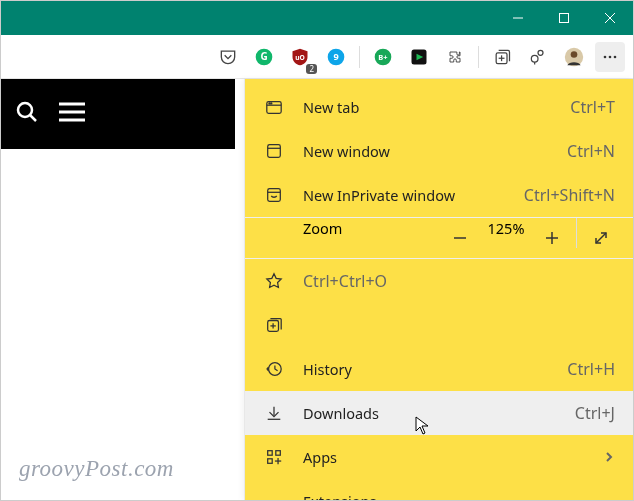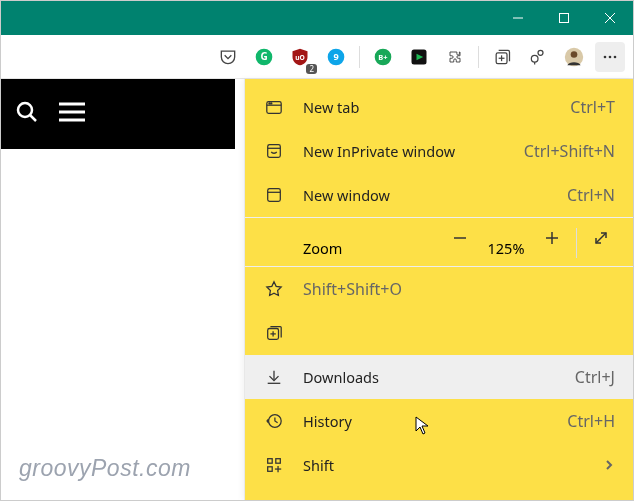--- a/index.html
+++ b/index.html
@@ -16,33 +16,33 @@
   .ext { width: 30px; height: 30px; display: flex; align-items: center; justify-content: center; border-radius: 4px; position: relative; }
   .ext svg { width: 20px; height: 20px; }
   .ext.ellipsis { background: #eee; }
   .divider { width: 1px; height: 22px; background: #ddd; margin: 0 2px; }
   .badge { position: absolute; bottom: -2px; right: -2px; background: #555; color: #fff; font-size: 8px; padding: 0 3px; border-radius: 3px; line-height: 10px; }
 
   
   .page-top { position: absolute; top: 78px; left: 0; width: 234px; height: 70px; background: #000; display: flex; align-items: center; gap: 18px; padding-left: 14px; }
   .page-top svg { stroke: #fff; fill: none; }
 
-  .watermark { position: absolute; left: 18px; bottom: 18px; font-size: 23px; color: #9ca3af; font-style: italic; font-family: Liberation Sans, sans-serif; letter-spacing: 0.5px; }
+  .watermark { position: absolute; left: 18px; bottom: 18px; font-size: 23px; color: #9ca3af; font-style: italic; font-family: Liberation Serif, serif; letter-spacing: 0.5px; }
 
   
   .menu { position: absolute; top: 78px; left: 234px; right: 0; bottom: 0; background: #fde047; border-left: 1px solid #e8e8e8; box-shadow: -2px 0 6px rgba(0,0,0,.05); padding-top: 6px; overflow: hidden; margin-left: 9px; }
   .menu-item { display: flex; align-items: center; height: 44px; padding: 0 18px; font-size: 14.5px; color: #222; }
   .menu-item.hover { background: #efefef; }
   .menu-item .mi-icon { width: 22px; height: 22px; margin-right: 18px; display: flex; align-items: center; justify-content: center; }
   .menu-item .mi-icon svg { width: 18px; height: 18px; stroke: #333; fill: none; stroke-width: 1.4; }
   .menu-item .mi-label { flex: 1; }
   .menu-item .mi-shortcut { font-size: 16px; color: #666; }
   .menu-item .mi-chevron svg { width: 12px; height: 12px; stroke: #666; fill: none; stroke-width: 2; }
 
-  .zoom-row { display: flex; align-items: flex-end; height: 50px; padding: 0 12px 8px 58px; font-size: 14.5px; border-top: 1px solid #eee; border-bottom: 1px solid #eee; }
+  .zoom-row { display: flex; align-items: flex-start; height: 42px; padding: 0 12px 8px 58px; font-size: 14.5px; border-top: 1px solid #eee; border-bottom: 1px solid #eee; }
   .zoom-label { flex: 1; }
   .zoom-btn { width: 40px; height: 40px; display: flex; align-items: center; justify-content: center; }
   .zoom-btn svg { width: 16px; height: 16px; stroke: #333; fill: none; stroke-width: 1.5; }
   .zoom-val { width: 52px; text-align: center; font-size: 14.5px; }
   .zoom-sep { width: 1px; height: 30px; background: #ddd; margin: 0 4px; }
 
   .cursor { position: absolute; left: 414px; top: 415px; pointer-events: none; }
   .cursor svg { width: 16px; height: 20px; }
 </style>
 </head>
@@ -173,36 +173,36 @@
     </span>
     <span class="mi-label">New tab</span>
     <span class="mi-shortcut">Ctrl+T</span>
   </div>
 
   <div class="menu-item">
     <span class="mi-icon">
       <svg viewBox="0 0 20 20">
           <rect x="3" y="3" width="14" height="14" rx="2"></rect>
           <line x1="3" y1="7" x2="17" y2="7"></line>
+        </svg>
+    </span>
+    <span class="mi-label">New window</span>
+    <span class="mi-shortcut">Ctrl+N</span>
+  </div>
+
+  <div class="menu-item">
+    <span class="mi-icon">
+      <svg viewBox="0 0 20 20">
+          <rect x="3" y="3" width="14" height="14" rx="2"></rect>
+          <line x1="3" y1="7" x2="17" y2="7"></line>
           <path d="M7 11c1 2 5 2 6 0"></path>
         </svg>
     </span>
     <span class="mi-label">New InPrivate window</span>
     <span class="mi-shortcut">Ctrl+Shift+N</span>
-  </div>
-
-  <div class="menu-item">
-    <span class="mi-icon">
-      <svg viewBox="0 0 20 20">
-          <rect x="3" y="3" width="14" height="14" rx="2"></rect>
-          <line x1="3" y1="7" x2="17" y2="7"></line>
-        </svg>
-    </span>
-    <span class="mi-label">New window</span>
-    <span class="mi-shortcut">Ctrl+N</span>
   </div>
 
   <div class="zoom-row">
     <span class="zoom-label">Zoom</span>
     <div class="zoom-btn">
       <svg viewBox="0 0 16 16">
           <line x1="2" y1="8" x2="14" y2="8"></line>
         </svg>
     </div>
     <span class="zoom-val">125%</span>
@@ -221,69 +221,69 @@
         </svg>
     </div>
   </div>
 
   <div class="menu-item">
     <span class="mi-icon">
       <svg viewBox="0 0 20 20">
           <path d="M10 2l2.4 5 5.6.8-4 3.9.9 5.5L10 14.7 5.1 17.2 6 11.7 2 7.8 7.6 7 10 2z"></path>
         </svg>
     </span>
-    <span class="mi-shortcut">Shift+Shift+O</span>
+    <span class="mi-shortcut">Ctrl+Ctrl+O</span>
   </div>
 
   <div class="menu-item">
     <span class="mi-icon">
       <svg viewBox="0 0 20 20">
           <rect x="3" y="5" width="12" height="12" rx="2"></rect>
           <path d="M6 3h11a1 1 0 0 1 1 1v11"></path>
           <line x1="9" y1="8" x2="9" y2="14"></line>
           <line x1="6" y1="11" x2="12" y2="11"></line>
         </svg>
     </span>
   </div>
 
+  <div class="menu-item">
+    <span class="mi-icon">
+      <svg viewBox="0 0 20 20">
+          <circle cx="11" cy="10" r="7"></circle>
+          <path d="M11 6v4l3 2"></path>
+          <path d="M2 10l2-2m-2 2l2 2"></path>
+        </svg>
+    </span>
+    <span class="mi-label">History</span>
+    <span class="mi-shortcut">Ctrl+H</span>
+  </div>
+
   <div class="menu-item hover">
     <span class="mi-icon">
       <svg viewBox="0 0 20 20">
           <line x1="10" y1="3" x2="10" y2="13"></line>
           <path d="M5 9l5 5 5-5"></path>
           <line x1="3" y1="17" x2="17" y2="17"></line>
         </svg>
     </span>
     <span class="mi-label">Downloads</span>
     <span class="mi-shortcut">Ctrl+J</span>
-  </div>
-
-  <div class="menu-item">
-    <span class="mi-icon">
-      <svg viewBox="0 0 20 20">
-          <circle cx="11" cy="10" r="7"></circle>
-          <path d="M11 6v4l3 2"></path>
-          <path d="M2 10l2-2m-2 2l2 2"></path>
-        </svg>
-    </span>
-    <span class="mi-label">History</span>
-    <span class="mi-shortcut">Ctrl+H</span>
   </div>
 
   <div class="menu-item">
     <span class="mi-icon">
       <svg viewBox="0 0 20 20">
           <rect x="3" y="3" width="5" height="5"></rect>
           <rect x="12" y="3" width="5" height="5"></rect>
           <rect x="3" y="12" width="5" height="5"></rect>
           <line x1="14.5" y1="11" x2="14.5" y2="18"></line>
           <line x1="11" y1="14.5" x2="18" y2="14.5"></line>
         </svg>
     </span>
-    <span class="mi-label">Shift</span>
+    <span class="mi-label">Apps</span>
     <span class="mi-chevron">
       <svg viewBox="0 0 12 12">
           <path d="M4 2l4 4-4 4"></path>
         </svg>
     </span>
   </div>
 
   <div class="menu-item">
     <span class="mi-icon">
       

